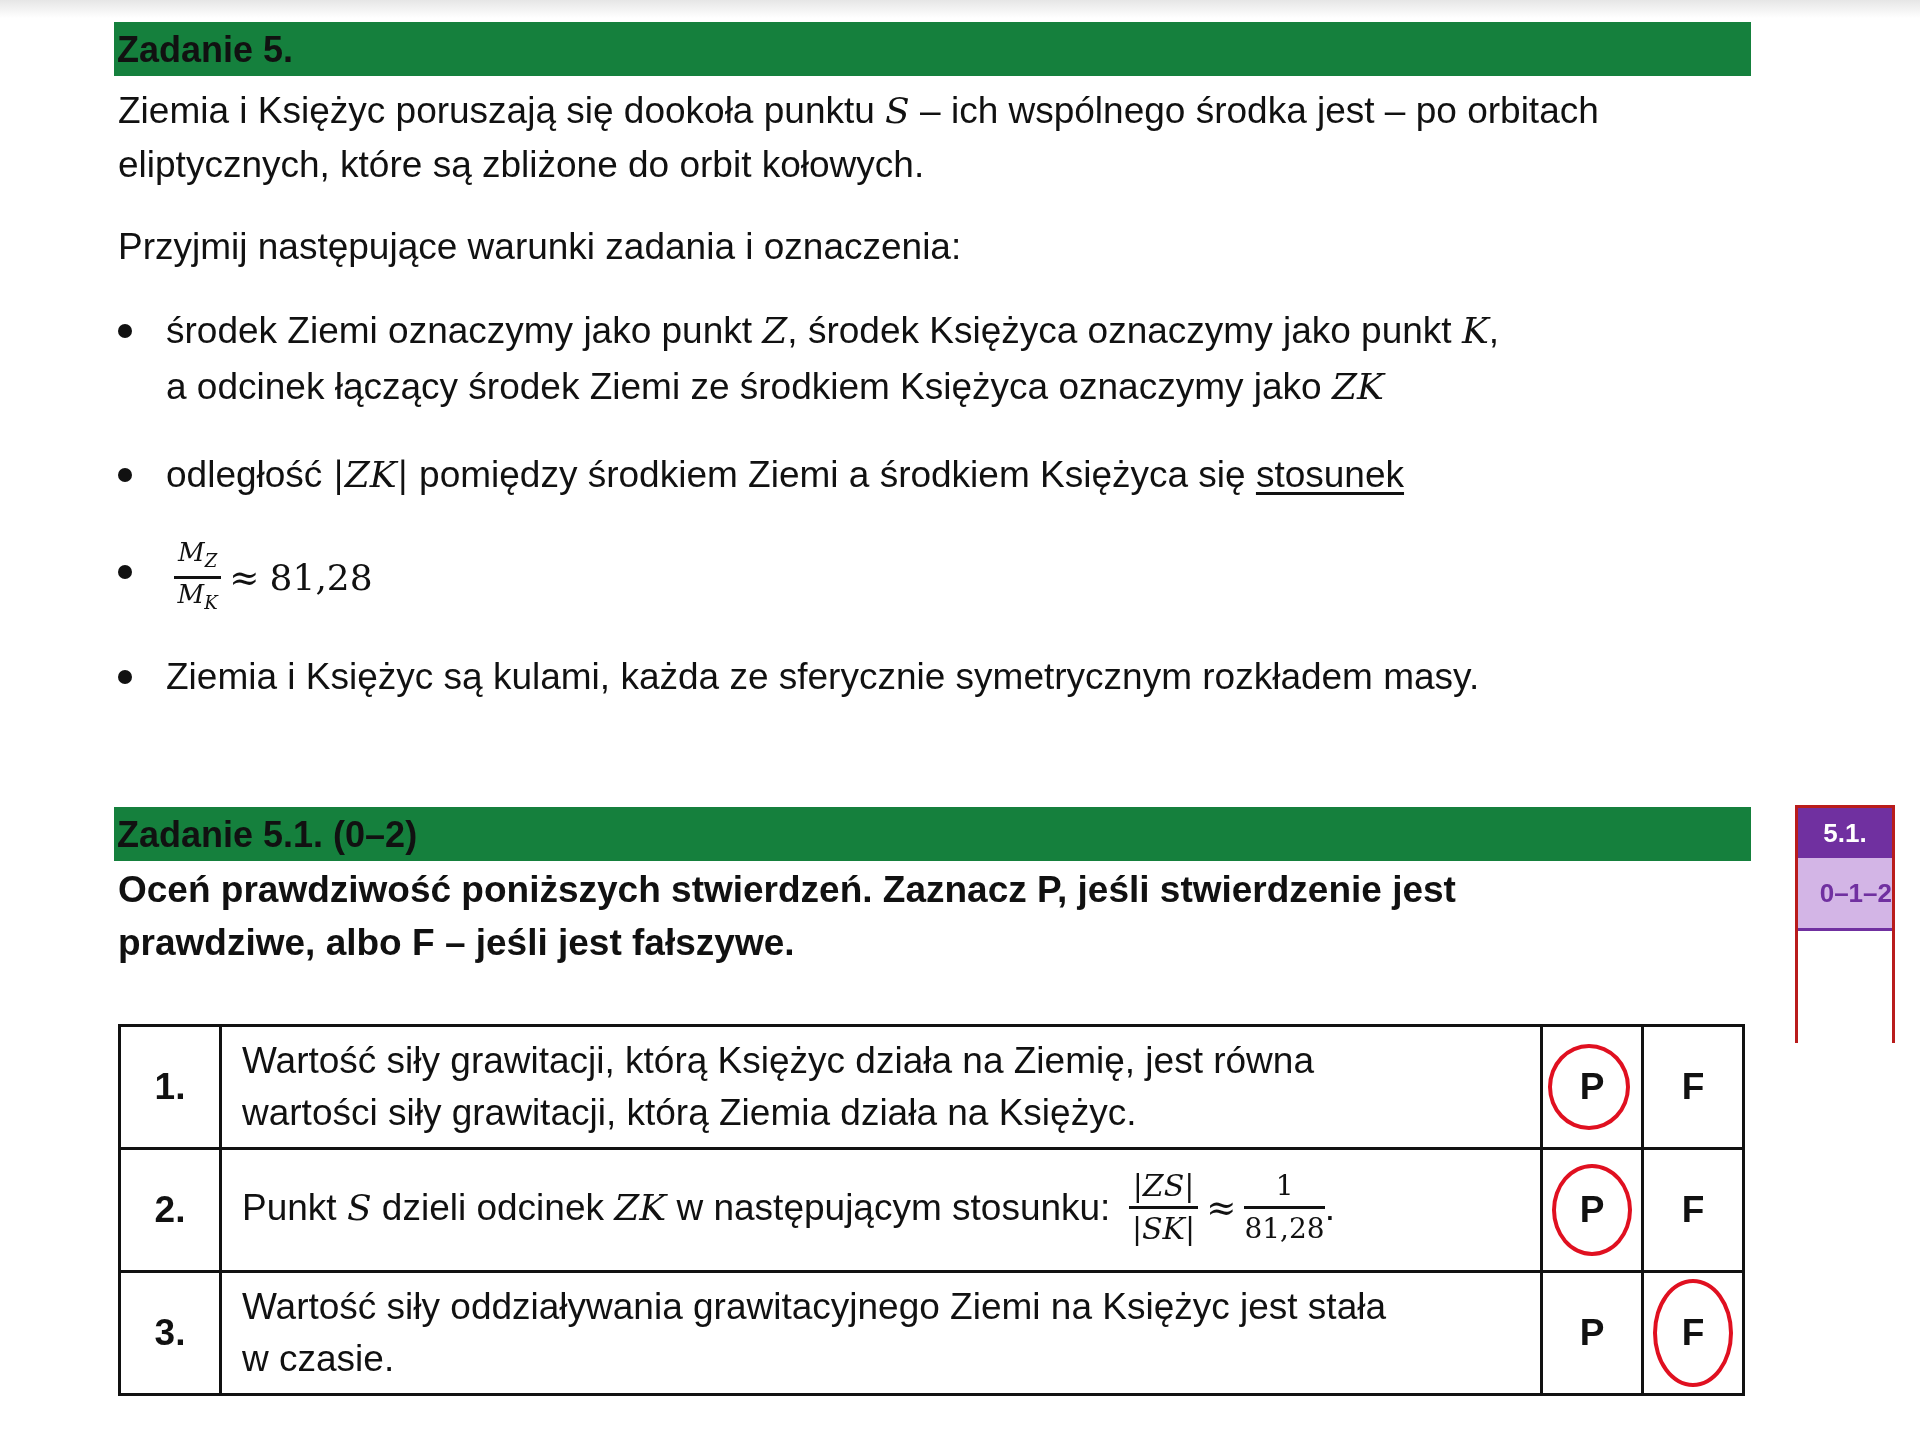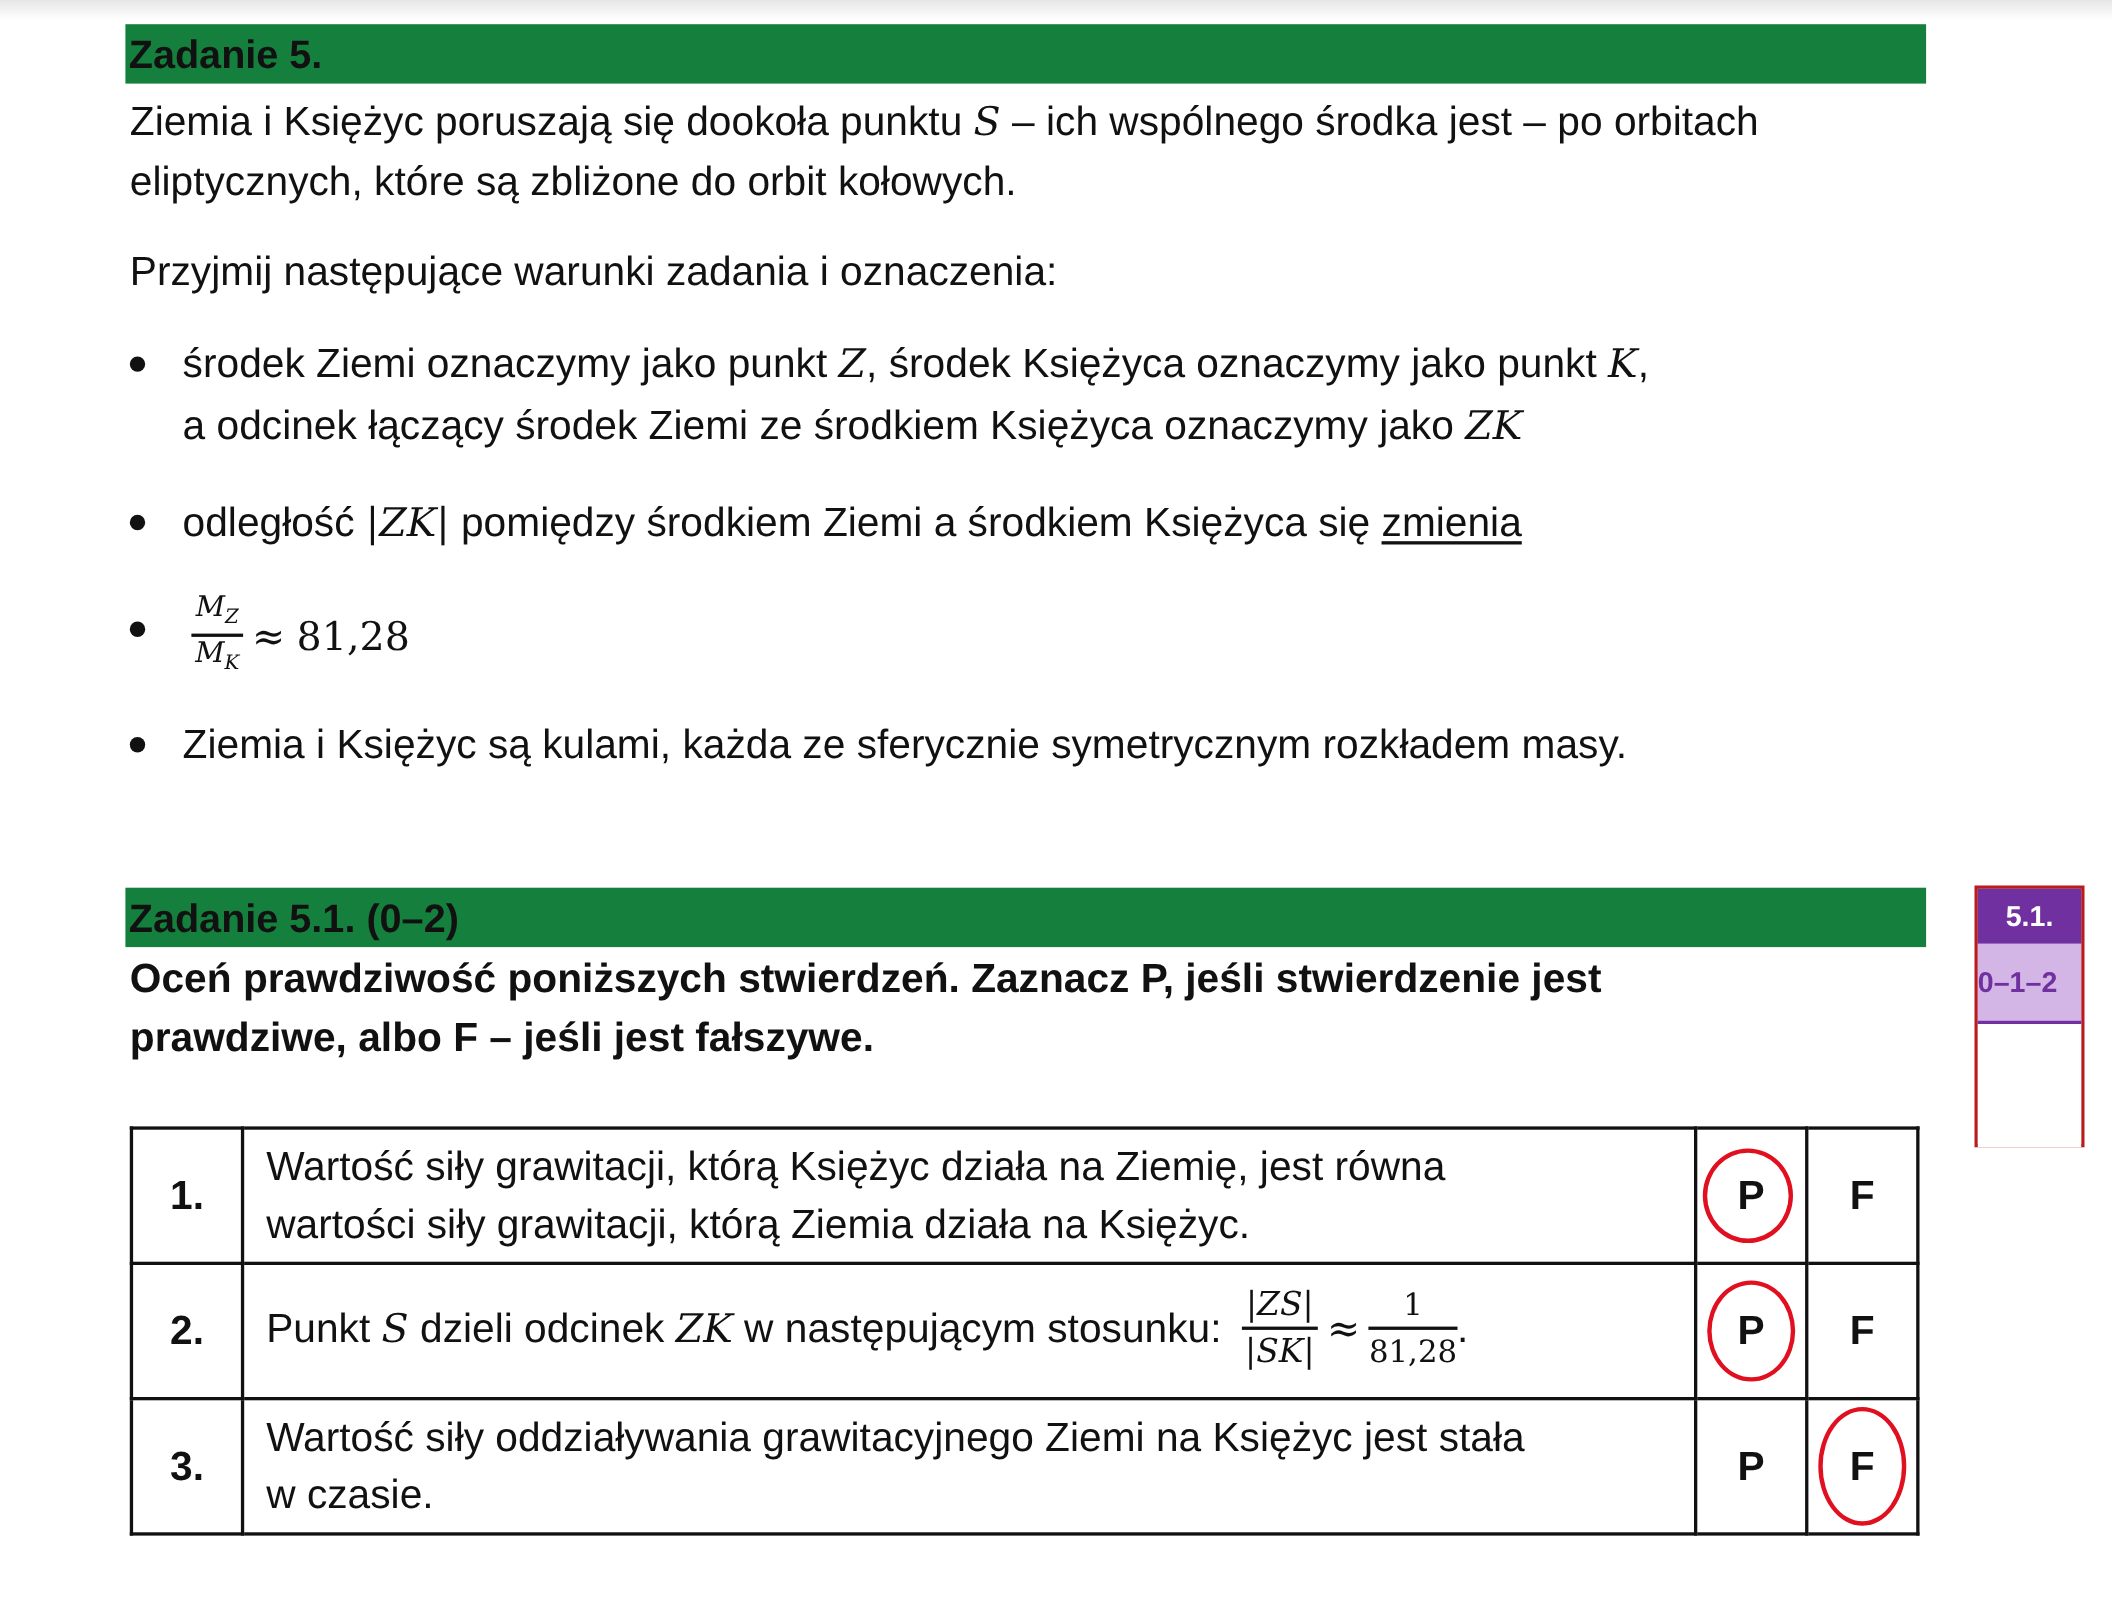--- a/index.html
+++ b/index.html
@@ -28,21 +28,21 @@
   td.num { width:98px; text-align:center; font-weight:bold; }
   td.stmt { padding-left:20px !important; line-height:52px; }
   td.pf { width:98px; text-align:center; font-weight:bold; position:relative; }
   .circle { position:absolute; left:50%; top:50%; border:4px solid #e01020; border-radius:50%;
     transform:translate(-50%,-50%); pointer-events:none; }
   .score { position:absolute; left:1795px; top:805px; width:100px; height:238px;
     border:3px solid #b91c1c; box-sizing:border-box; }
   .score .s1 { height:50px; background:#7030a0; color:#fff; font-weight:bold; font-size:26px;
     text-align:center; line-height:50px; }
   .score .s2 { height:70px; background:#d3b5e6; color:#7030a0; font-weight:bold; font-size:26px;
-    text-align:left; line-height:70px; border-bottom:3px solid #7030a0; }
+    text-align:right; line-height:70px; border-bottom:3px solid #7030a0; }
   .score .s3 { height:112px; background:#fff; }
 </style>
 </head>
 <body>
 
 <div class="topshade"></div>
 
 <div class="hdr" style="top:22px;">
   <span>Zadanie 5.</span>
 </div>
@@ -57,21 +57,21 @@
 <div class="bullet" style="top:324px;"></div>
 <div class="btxt" style="top:303px;">
   <span>środek Ziemi oznaczymy jako punkt </span><span class="math">Z</span><span>, środek Księżyca oznaczymy jako punkt </span><span class="math">K</span><span>,</span>
 </div>
 <div class="btxt" style="top:359px;">
   <span>a odcinek łączący środek Ziemi ze środkiem Księżyca oznaczymy jako </span><span class="math">ZK</span>
 </div>
 
 <div class="bullet" style="top:468px;"></div>
 <div class="btxt" style="top:447px;">
-  <span>odległość </span><span class="math">|ZK|</span><span> pomiędzy środkiem Ziemi a środkiem Księżyca się </span><span class="u">zmienia</span>
+  <span>odległość </span><span class="math">|ZK|</span><span> pomiędzy środkiem Ziemi a środkiem Księżyca się </span><span class="u">stosunek</span>
 </div>
 
 <div class="bullet" style="top:565px;"></div>
 <div class="btxt" style="top:540px; line-height:64px;">
   <span class="frac"><span class="num" style="font-size:26px;"><span>M</span><sub style="font-size:18px;">Z</sub></span><span class="den" style="font-size:26px;"><span>M</span><sub style="font-size:18px;">K</sub></span></span><span class="mathn">≈</span> <span class="mathn">81,28</span>
 </div>
 
 <div class="bullet" style="top:670px;"></div>
 <div class="btxt" style="top:649px;">Ziemia i Księżyc są kulami, każda ze sferycznie symetrycznym rozkładem masy.</div>
 

